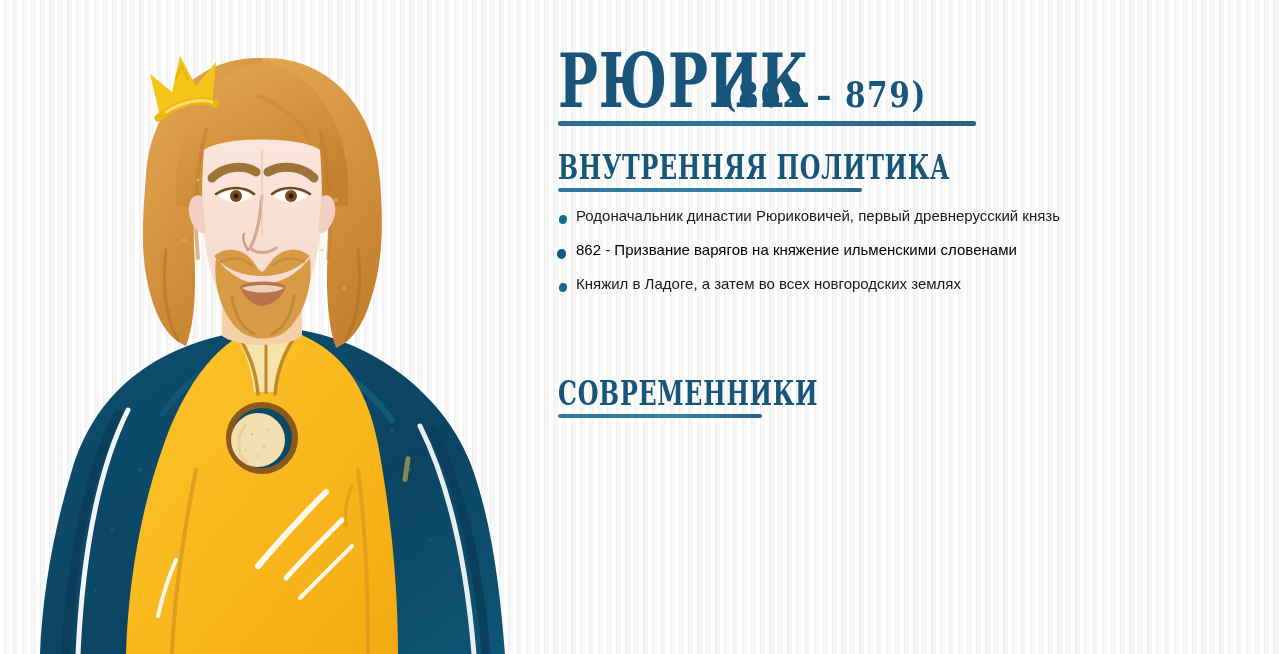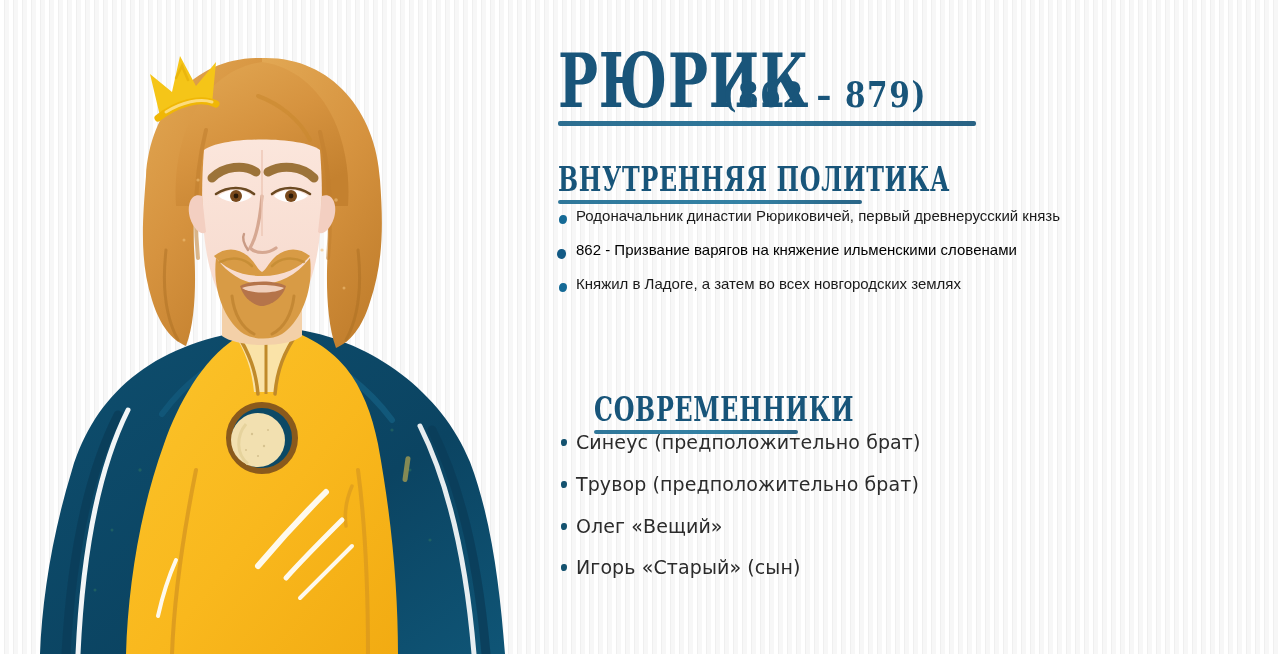--- a/index.html
+++ b/index.html
@@ -111,23 +111,23 @@
     position: absolute;
     left: 10px;
   }
   .heading-rule {
     height: 4px;
     border-radius: 2px;
     background: linear-gradient(90deg, #1d6b91 0%, #23789e 60%, #17587d 100%);
     margin-top: 2px;
     opacity: .92;
   }
-  #heading-internal-wrap { top: 150px; margin-top: 12px; }
+  #heading-internal-wrap { top: 150px; }
   #heading-internal-wrap .heading-rule { width: 304px; }
-  #heading-contemporaries-wrap { top: 392px; margin-left: 36px; }
+  #heading-contemporaries-wrap { top: 376px; }
   #heading-contemporaries-wrap .heading-rule { width: 204px; }
 
   
   .bullets-a {
     position: absolute;
     left: 4px;
     top: 206px;
     width: 648px;
   }
   .bullets-a .bullet-item {
@@ -386,21 +386,15 @@
       <div class="bullet-item">Родоначальник династии Рюриковичей, первый древнерусский князь</div>
       <div class="bullet-item is-bold">862 - Призвание варягов на княжение ильменскими словенами</div>
       <div class="bullet-item">Княжил в Ладоге, а затем во всех новгородских землях</div>
     </div>
 
     <div class="heading-wrap" id="heading-contemporaries-wrap">
       <div class="section-heading">СОВРЕМЕННИКИ</div>
       <div class="heading-rule"></div>
     </div>
 
-    <div class="bullets-b">
-      <div class="bullet-item">Синеус (предположительно брат)</div>
-      <div class="bullet-item">Трувор (предположительно брат)</div>
-      <div class="bullet-item">Олег «Вещий»</div>
-      <div class="bullet-item">Игорь «Старый» (сын)</div>
-    </div>
 
   </div>
 </div>
 
 </body></html>

